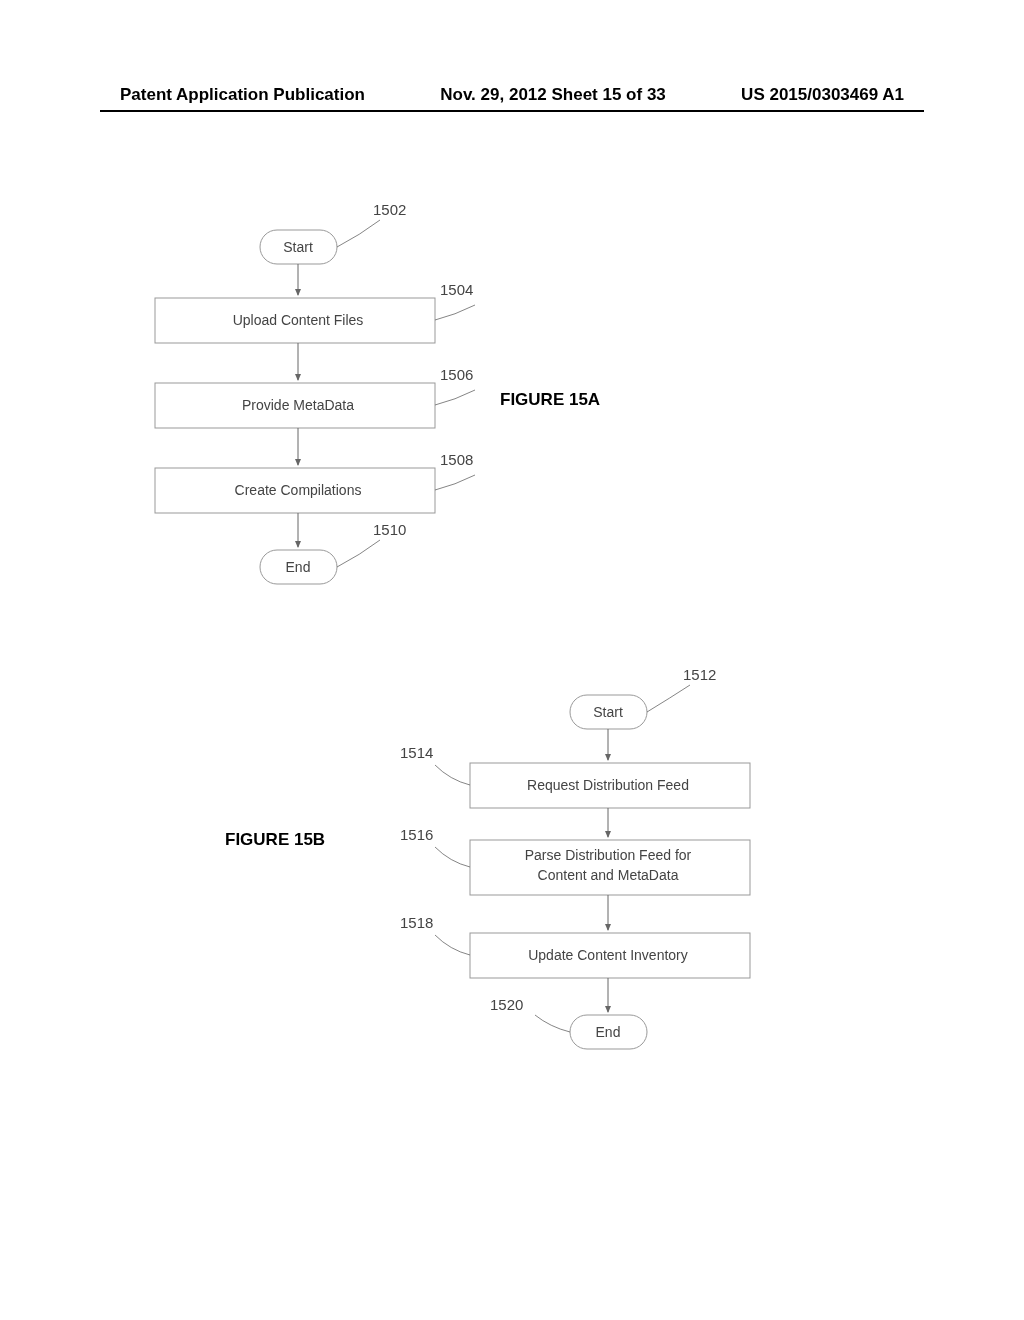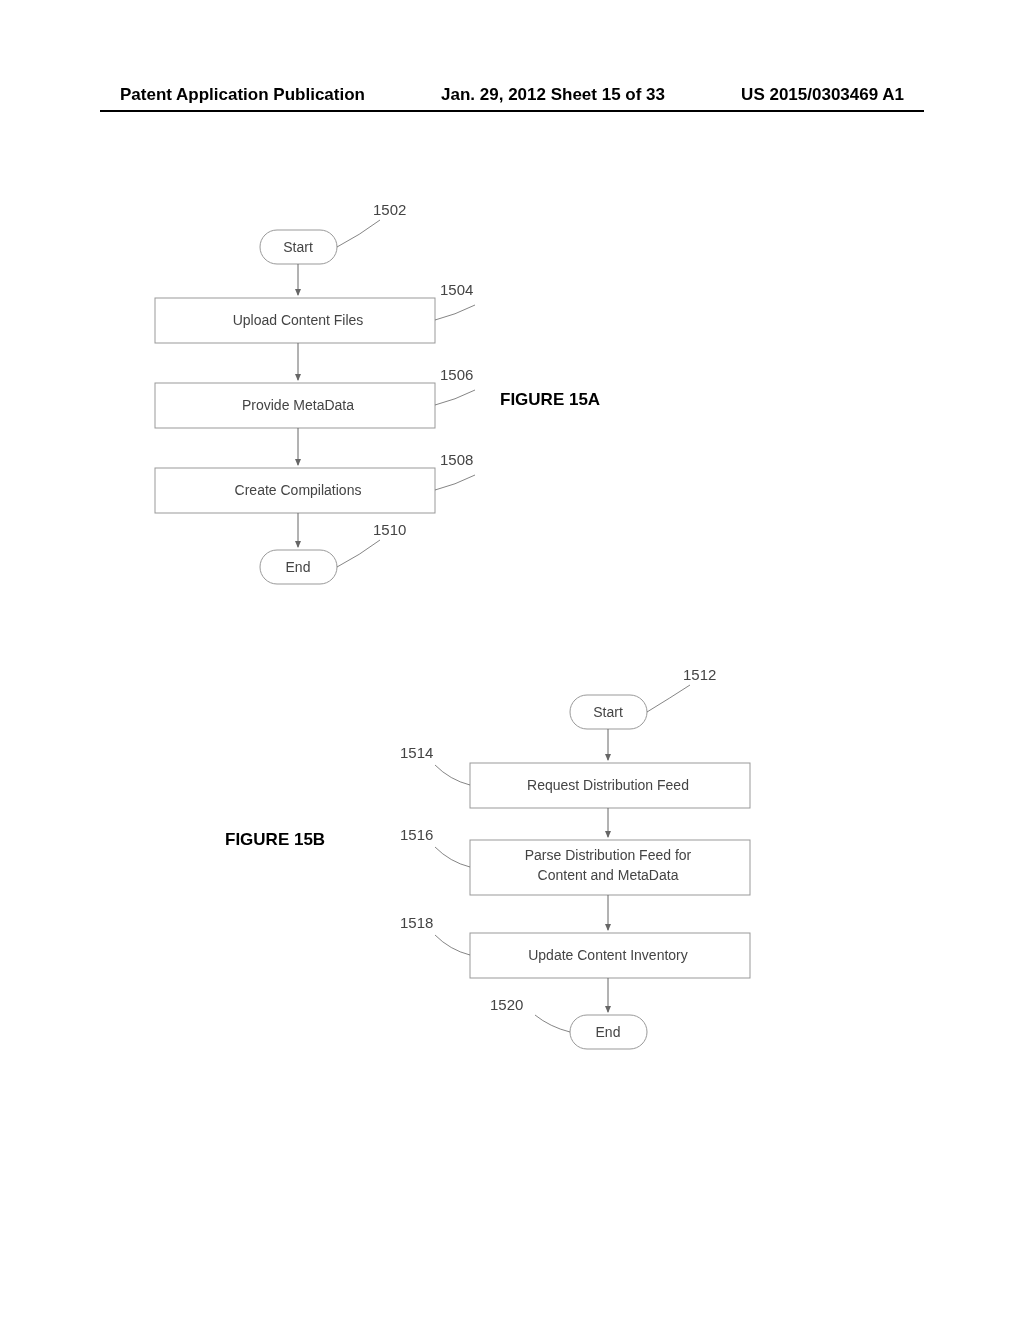--- a/index.html
+++ b/index.html
@@ -73,21 +73,21 @@
       stroke: #666;
       stroke-width: 0.8;
       fill: none;
     }
   </style>
 </head>
 <body>
 
 <div class="header">
   <span>Patent Application Publication</span>
-  <span>Jan. 29, 2012  Sheet 15 of 33</span>
+  <span>Nov. 29, 2012  Sheet 15 of 33</span>
   <span>US 2015/0303469 A1</span>
 </div>
 <div class="header-line"></div>
 
 <div class="svg-container">
 <svg width="1024" height="1100">
   <defs>
     <marker id="arrowhead" markerWidth="8" markerHeight="8" refX="6" refY="3" orient="auto">
       <polygon points="0 0, 7 3, 0 6" fill="#666"></polygon>
     </marker>

